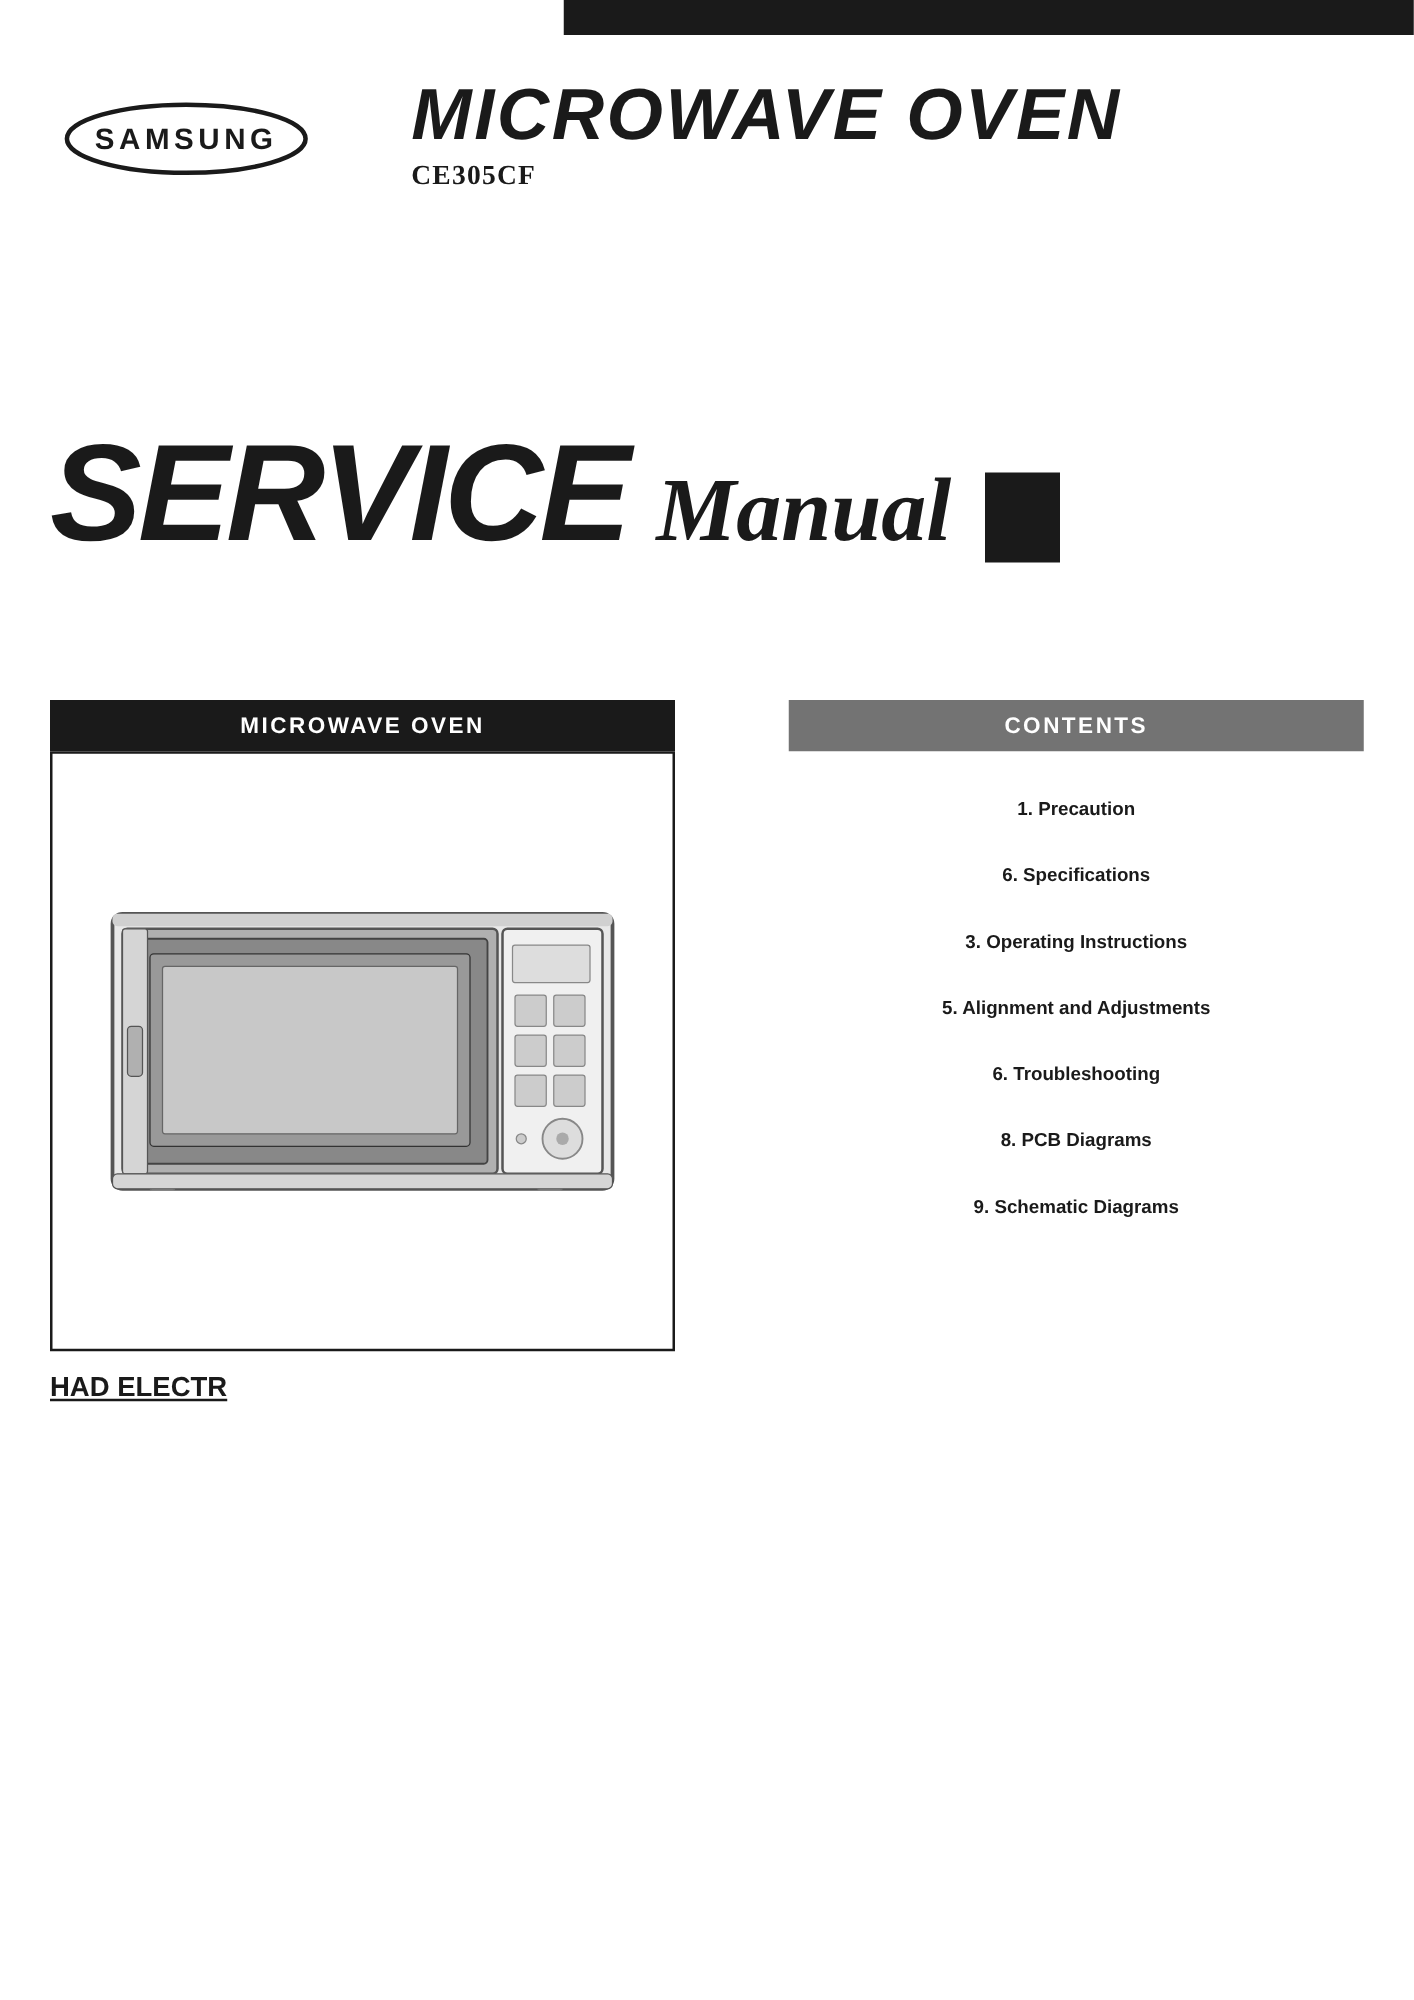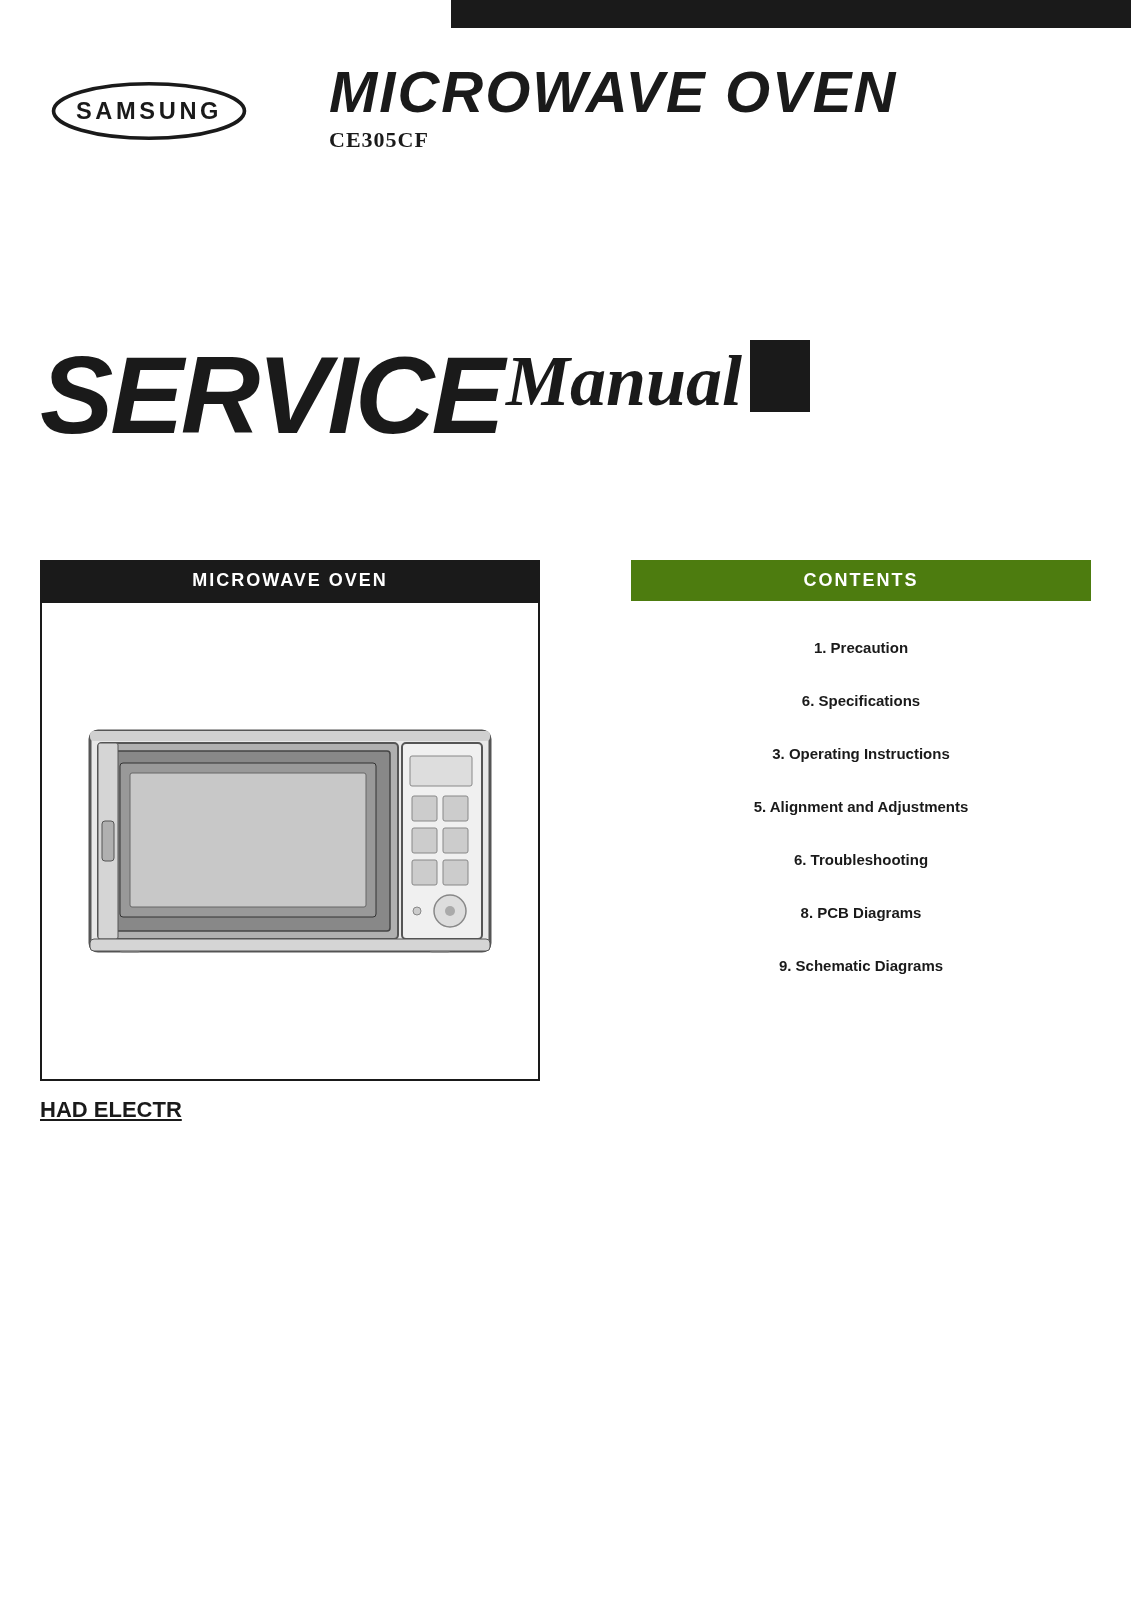--- a/index.html
+++ b/index.html
@@ -71,21 +71,22 @@
       font-family: Liberation Serif, serif;
     }
 
     
     .service-banner {
       position: absolute;
       top: 340px;
       left: 40px;
       right: 40px;
       display: flex;
-      align-items: flex-start;
+      align-items: flex-end;
+      gap: 19px;
     }
 
     .service-text {
       font-size: 110px;
       font-weight: 900;
       color: #1a1a1a;
       font-style: italic;
       letter-spacing: -3px;
       line-height: 1;
       font-family: Arial Black, Arial, sans-serif;
@@ -166,21 +167,21 @@
 
     
     .right-column {
       position: absolute;
       right: 0;
       top: 0;
       width: 460px;
     }
 
     .contents-header {
-      background: #4d7c0f;
+      background: #737373;
       color: #ffffff;
       font-size: 18px;
       font-weight: 900;
       text-align: center;
       padding: 10px 20px;
       text-transform: uppercase;
       letter-spacing: 2px;
     }
 
     .contents-list {

